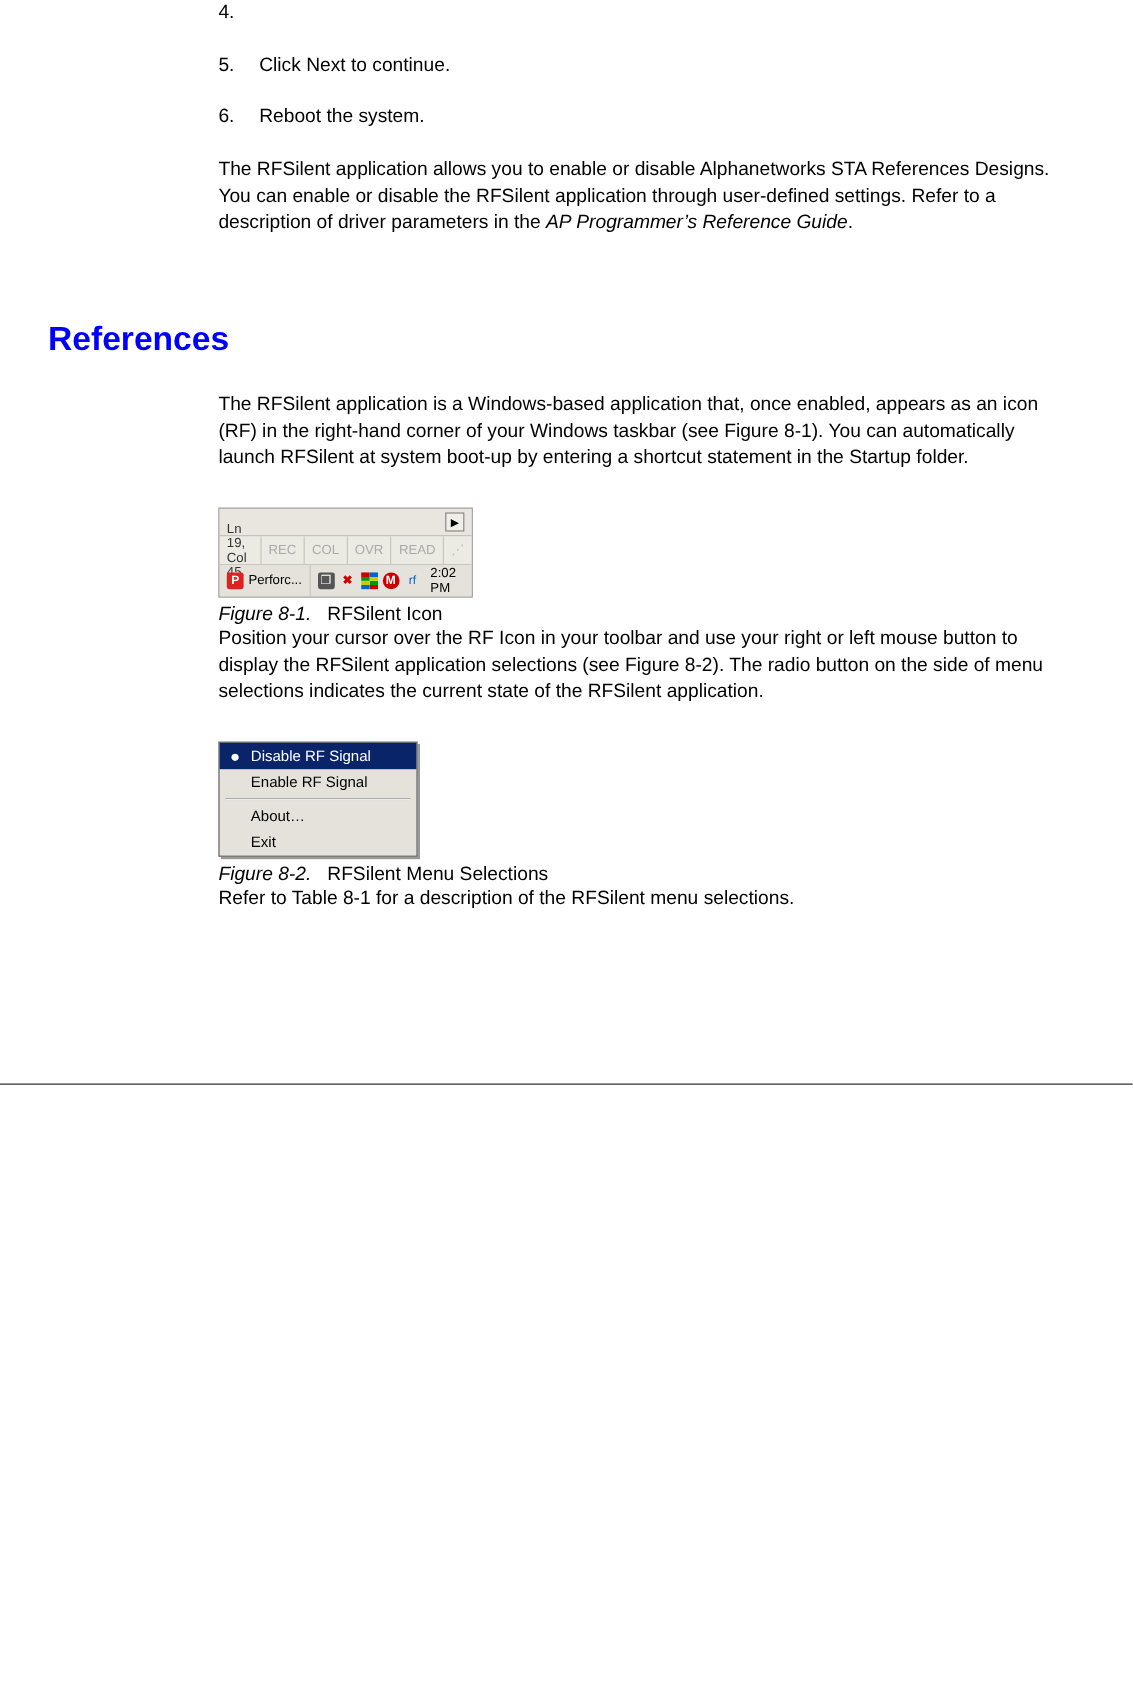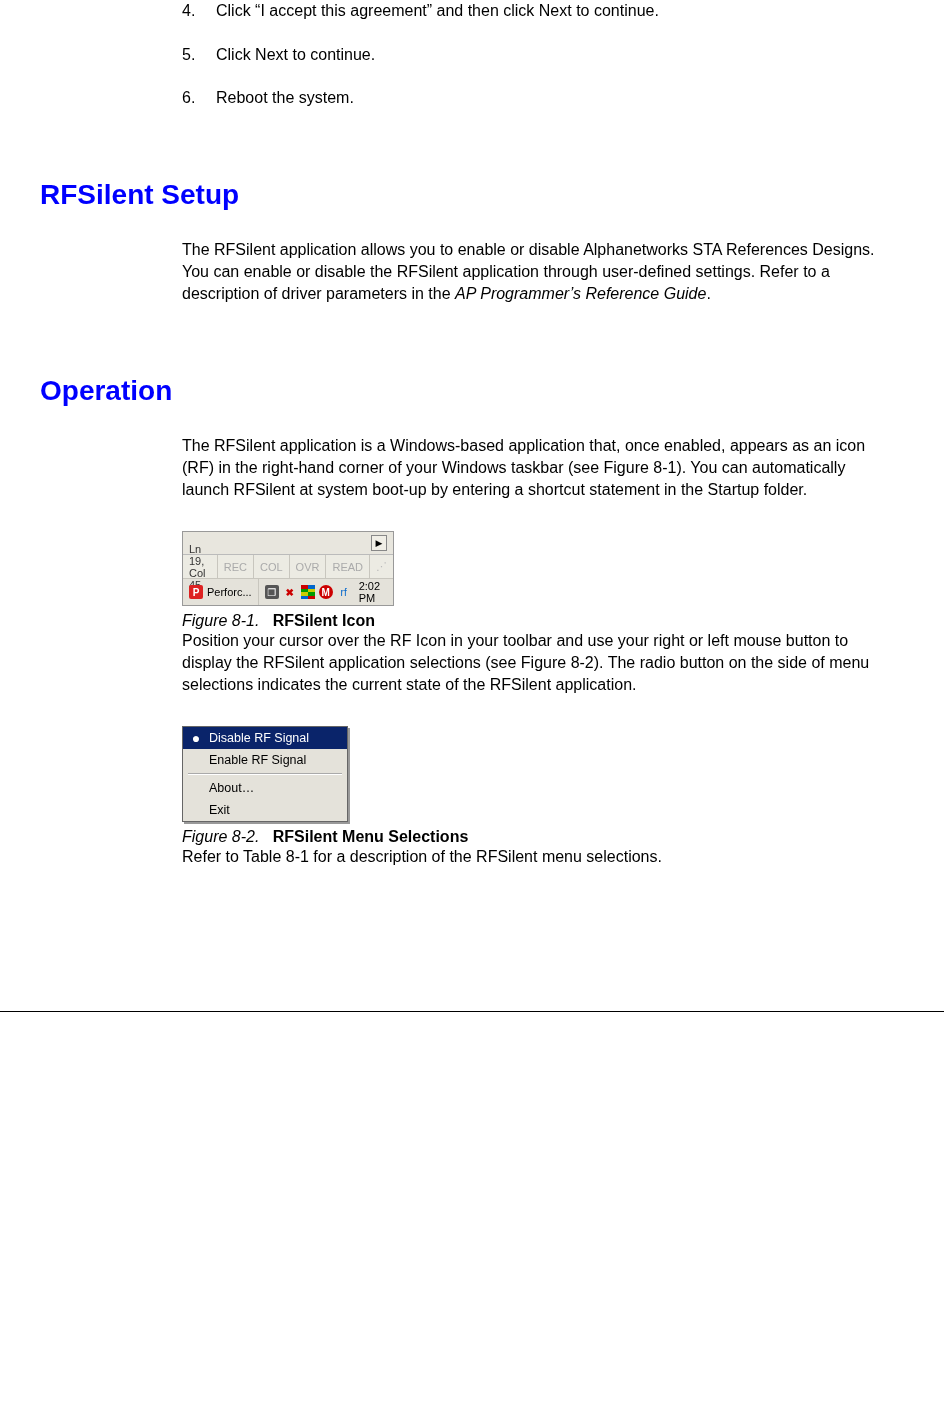--- a/index.html
+++ b/index.html
@@ -47,21 +47,21 @@
     line-height: 1.38;
     margin: 0 0 22px 0;
   }
   .italic { font-style: italic; }
   .figure-wrap { margin-top: 30px; }
   .fig-caption {
     margin-top: 6px;
     font-size: 16px;
   }
   .fig-caption .lbl { font-style: italic; }
-  .fig-caption .title { font-weight: bold; text-align: center; }
+  .fig-caption .title { font-weight: normal; text-align: center; }
   .fig-after { margin-top: 18px; }
 
   
   .fig1 {
     width: 210px;
     border: 1px solid #999;
     background: #e4e2da;
     font-family: Tahoma, Arial, sans-serif;
   }
   .fig1 .row1 {
@@ -194,43 +194,41 @@
 </style>
 </head>
 <body>
 
 <div class="page">
 
   <div class="content-block">
     <ol class="steps">
       <li>
         <span class="num">4.</span>
-        <span>Click “I accept this agreement” and then click Next to continue.</span>
       </li>
       <li>
         <span class="num">5.</span>
         <span>Click Next to continue.</span>
       </li>
     </ol>
     <ol class="steps">
       <li>
         <span class="num">6.</span>
         <span>Reboot the system.</span>
       </li>
     </ol>
   </div>
 
-  <h2 class="section">RFSilent Setup</h2>
   <div class="content-block">
     <p class="body">
       <span>The RFSilent application allows you to enable or disable Alphanetworks STA References Designs. You can enable or disable the RFSilent application through user-defined settings. Refer to a description of driver parameters in the </span><span class="italic">AP Programmer’s Reference Guide</span><span>.</span>
     </p>
   </div>
 
-  <h2 class="section">Operation</h2>
+  <h2 class="section">References</h2>
   <div class="content-block">
     <p class="body">The RFSilent application is a Windows-based application that, once enabled, appears as an icon (RF) in the right-hand corner of your Windows taskbar (see Figure 8-1). You can automatically launch RFSilent at system boot-up by entering a shortcut statement in the Startup folder.</p>
 
     <div class="figure-wrap">
       <div class="fig1">
         <div class="row1">
           <span class="arrow">▶</span>
         </div>
         <div class="row2">
           <span class="cell">Ln 19, Col 45</span>

